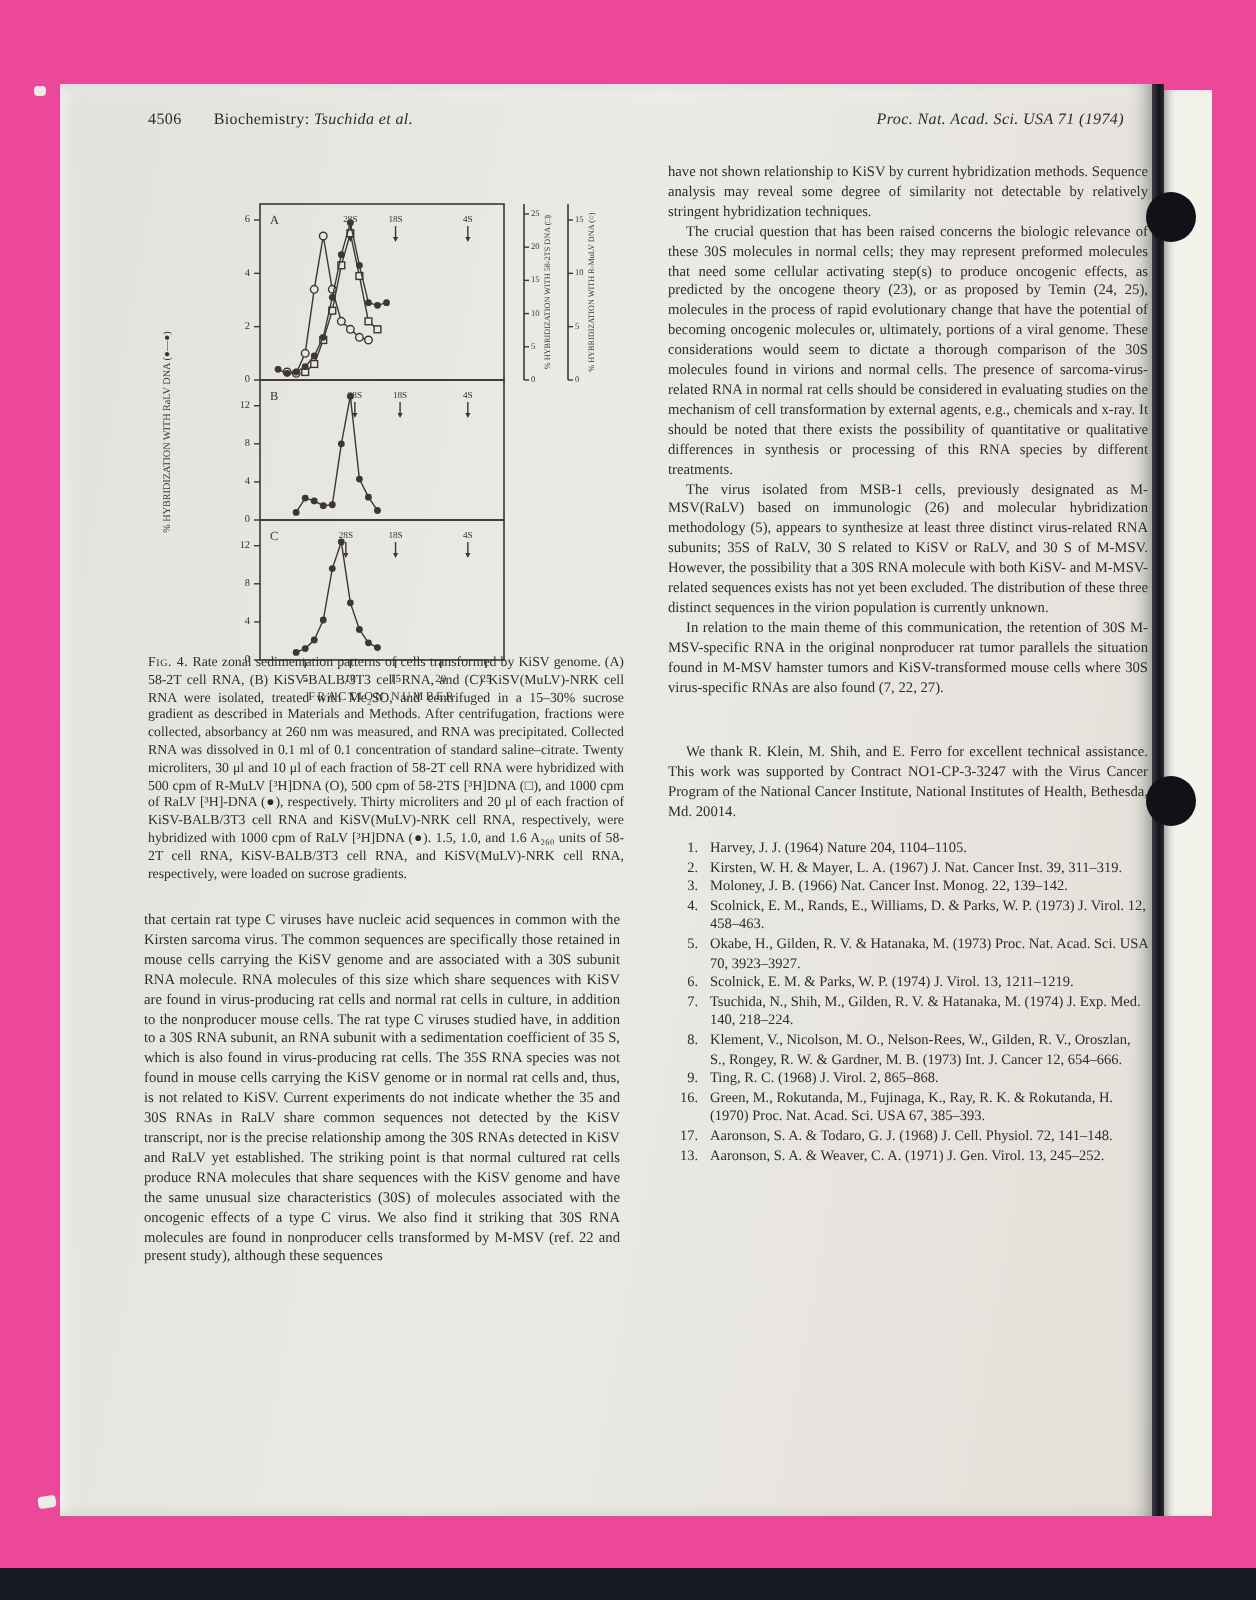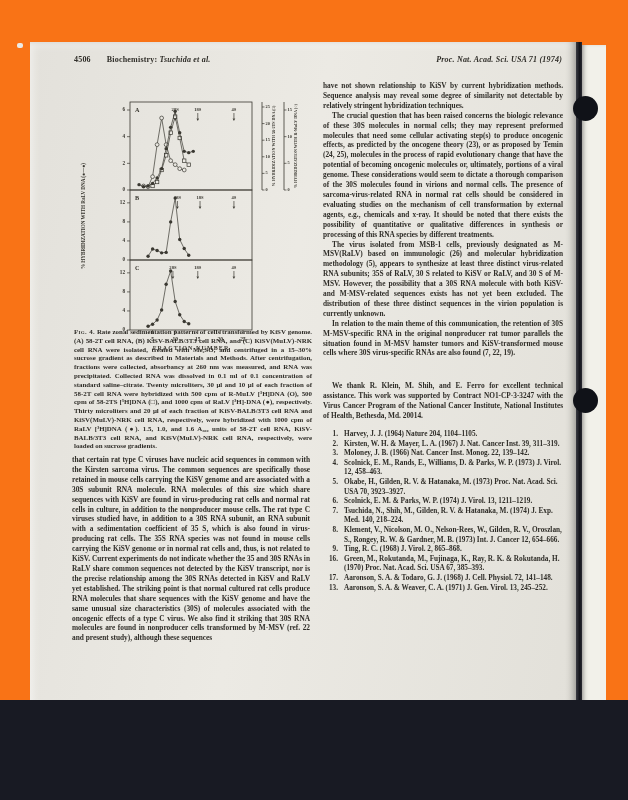--- a/index.html
+++ b/index.html
@@ -1,17 +1,17 @@
 <!DOCTYPE html>
 <html><head>
 <meta charset="utf-8">
 <style>
   html,body{margin:0;padding:0;background:#181a23;}
-  .scene{position:relative;width:628px;height:700px;overflow:hidden;background:#f97316;
-         font-family:"Liberation Serif","DejaVu Serif",serif;font-weight:bold;}
+  .scene{position:relative;width:628px;height:784px;overflow:hidden;background:#ec4899;
+         font-family:"Liberation Serif","DejaVu Serif",serif;}
   .page{position:absolute;left:30px;top:42px;width:548px;height:716px;color:#2f2d28;
         background:linear-gradient(100deg,#e3e1db,#eceae4 45%,#e2e0d9);
         box-shadow:inset -8px 0 10px -5px rgba(0,0,0,.45), inset 3px 3px 8px rgba(255,255,255,.5);}
   .gutter{position:absolute;left:576px;top:42px;width:6px;height:716px;
         background:linear-gradient(90deg,#3a3b42,#13141b 60%,#2a2b33);}
   .strip{position:absolute;left:582px;top:45px;width:24px;height:713px;background:#f2f1ea;
         box-shadow:inset 4px 0 5px -3px rgba(0,0,0,.45);}
   .hole{position:absolute;width:25px;height:25px;border-radius:50%;background:#101218;}
   .hole.h1{left:573px;top:96px;}
   .hole.h2{left:573px;top:388px;}
@@ -25,21 +25,21 @@
   .hdr .spacer{flex:1;}
   .ital{font-style:italic;}
 
   .figwrap{position:absolute;left:46px;top:48px;width:252px;}
   .cap{position:absolute;left:44px;top:286px;width:238px;font-size:6.9px;line-height:8.8px;
        text-align:justify;}
   .cap .caplabel{font-variant:small-caps;letter-spacing:.3px;}
 
   .colL{position:absolute;left:42px;top:413px;width:238px;font-size:7.35px;line-height:9.9px;
         text-align:justify;}
-  .colR{position:absolute;left:293px;top:39px;width:240px;font-size:7.35px;line-height:9.9px;
+  .colR{position:absolute;left:304px;top:39px;width:240px;font-size:7.35px;line-height:9.9px;
         text-align:justify;}
   .colR p{margin:0;}
   .colR p.ind{text-indent:9px;}
   .colR p.ack{margin-top:23px;text-indent:9px;}
 
   .refs{margin-top:9px;font-size:7.25px;line-height:9.6px;}
   .ref{display:flex;}
   .ref .num{flex:none;width:15px;text-align:right;padding-right:6px;}
   .ref .txt{flex:1;text-align:left;}
 
@@ -222,21 +222,21 @@
     </div>
 
     <div class="colL">
       <span>that certain rat type C viruses have nucleic acid sequences in common with the Kirsten sarcoma virus. The common sequences are specifically those retained in mouse cells carrying the KiSV genome and are associated with a 30S subunit RNA molecule. RNA molecules of this size which share sequences with KiSV are found in virus-producing rat cells and normal rat cells in culture, in addition to the nonproducer mouse cells. The rat type C viruses studied have, in addition to a 30S RNA subunit, an RNA subunit with a sedimentation coefficient of 35 S, which is also found in virus-producing rat cells. The 35S RNA species was not found in mouse cells carrying the KiSV genome or in normal rat cells and, thus, is not related to KiSV. Current experiments do not indicate whether the 35 and 30S RNAs in RaLV share common sequences not detected by the KiSV transcript, nor is the precise relationship among the 30S RNAs detected in KiSV and RaLV yet established. The striking point is that normal cultured rat cells produce RNA molecules that share sequences with the KiSV genome and have the same unusual size characteristics (30S) of molecules associated with the oncogenic effects of a type C virus. We also find it striking that 30S RNA molecules are found in nonproducer cells transformed by M-MSV (ref. 22 and present study), although these sequences</span>
     </div>
 
     <div class="colR">
       <p>have not shown relationship to KiSV by current hybridization methods. Sequence analysis may reveal some degree of similarity not detectable by relatively stringent hybridization techniques.</p>
       <p class="ind">The crucial question that has been raised concerns the biologic relevance of these 30S molecules in normal cells; they may represent preformed molecules that need some cellular activating step(s) to produce oncogenic effects, as predicted by the oncogene theory (23), or as proposed by Temin (24, 25), molecules in the process of rapid evolutionary change that have the potential of becoming oncogenic molecules or, ultimately, portions of a viral genome. These considerations would seem to dictate a thorough comparison of the 30S molecules found in virions and normal cells. The presence of sarcoma-virus-related RNA in normal rat cells should be considered in evaluating studies on the mechanism of cell transformation by external agents, e.g., chemicals and x-ray. It should be noted that there exists the possibility of quantitative or qualitative differences in synthesis or processing of this RNA species by different treatments.</p>
       <p class="ind">The virus isolated from MSB-1 cells, previously designated as M-MSV(RaLV) based on immunologic (26) and molecular hybridization methodology (5), appears to synthesize at least three distinct virus-related RNA subunits; 35S of RaLV, 30 S related to KiSV or RaLV, and 30 S of M-MSV. However, the possibility that a 30S RNA molecule with both KiSV- and M-MSV-related sequences exists has not yet been excluded. The distribution of these three distinct sequences in the virion population is currently unknown.</p>
-      <p class="ind">In relation to the main theme of this communication, the retention of 30S M-MSV-specific RNA in the original nonproducer rat tumor parallels the situation found in M-MSV hamster tumors and KiSV-transformed mouse cells where 30S virus-specific RNAs are also found (7, 22, 19).</p>
+      <p class="ind">In relation to the main theme of this communication, the retention of 30S M-MSV-specific RNA in the original nonproducer rat tumor parallels the situation found in M-MSV hamster tumors and KiSV-transformed mouse cells where 30S virus-specific RNAs are also found (7, 22, 27).</p>
       <p class="ack">We thank R. Klein, M. Shih, and E. Ferro for excellent technical assistance. This work was supported by Contract NO1-CP-3-3247 with the Virus Cancer Program of the National Cancer Institute, National Institutes of Health, Bethesda, Md. 20014.</p>
       <div class="refs" id="refs-list">
           <div class="ref">
             <div class="num">1.</div>
             <div class="txt">Harvey, J. J. (1964) Nature 204, 1104–1105.</div>
           </div>
           <div class="ref">
             <div class="num">2.</div>
             <div class="txt">Kirsten, W. H. &amp; Mayer, L. A. (1967) J. Nat. Cancer Inst. 39, 311–319.</div>
           </div>

